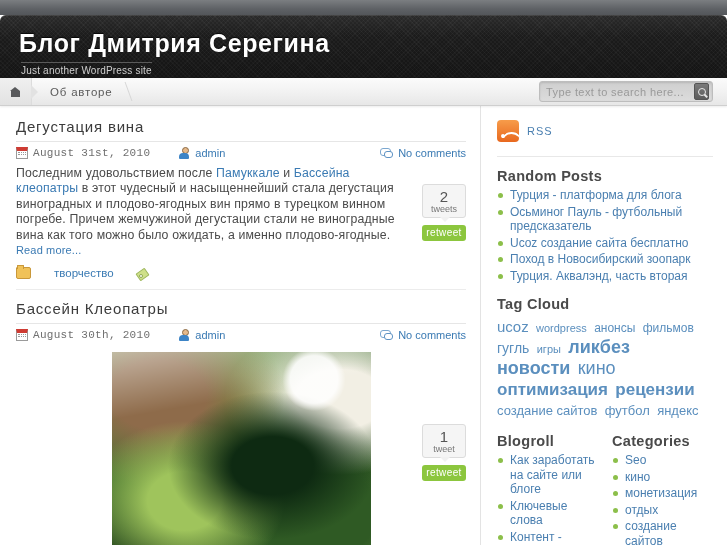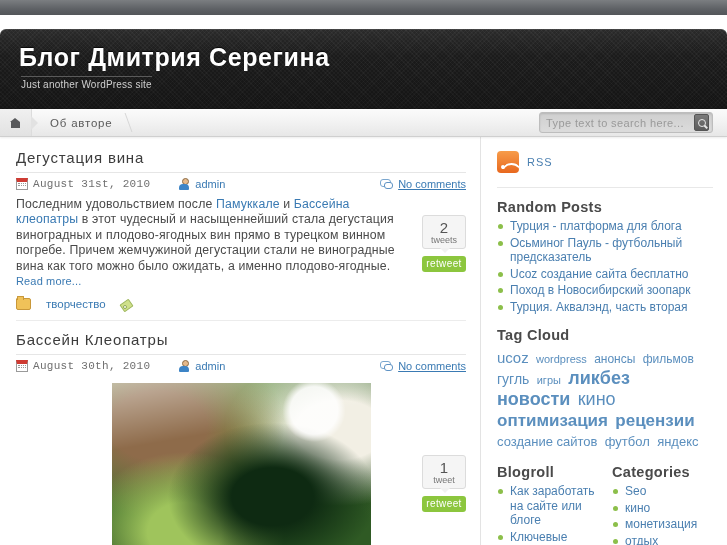--- a/index.html
+++ b/index.html
@@ -16,30 +16,29 @@
     color: #444;
   }
 
   
   .topstrip {
     height: 15px;
     background: linear-gradient(to bottom, #7b7e81 0%, #5e6165 60%, #53565a 100%);
   }
   .header {
     position: relative;
-    height: 80px;
+    height: 63px;
     background-color: #1b1b1b;
     background-image:
       linear-gradient(to bottom, rgba(255,255,255,0.07) 0%, rgba(255,255,255,0.0) 35%, rgba(0,0,0,0.25) 100%),
       repeating-linear-gradient(45deg, rgba(255,255,255,0.035) 0 1px, rgba(0,0,0,0) 1px 3px),
       repeating-linear-gradient(-45deg, rgba(255,255,255,0.03) 0 1px, rgba(0,0,0,0) 1px 3px);
     border-radius: 6px 6px 0 0;
     box-shadow: inset 0 1px 0 rgba(255,255,255,0.10);
     overflow: hidden;
-    margin-top: 14px;
   }
   .site-title {
     position: absolute;
     left: 19px;
     top: 14px;
     margin: 0;
     font-size: 25px;
     font-weight: bold;
     letter-spacing: 0.6px;
     color: #ffffff;
@@ -209,21 +208,20 @@
   .meta-author a, .meta-comments a, .cat-link, .post-text a {
     color: #3a7ab3;
     text-decoration: none;
   }
   .meta-comments {
     margin-left: auto;
     display: flex;
     align-items: center;
     gap: 5px;
     color: #3a7ab3;
-    text-decoration: underline;
   }
   .ico-cal {
     width: 12px; height: 12px;
     margin-right: 5px;
     background: #fff;
     border: 1px solid #9a9a9a;
     border-top: 4px solid #cf3b33;
     box-sizing: border-box;
     position: relative;
     flex: 0 0 auto;
@@ -322,21 +320,21 @@
     font-size: 10px;
     border-radius: 3px;
     padding: 2px 0 3px 0;
     letter-spacing: 0.4px;
     cursor: pointer;
   }
 
   .post-footer {
     display: flex;
     align-items: center;
-    gap: 15px;
+    gap: 23px;
     padding: 9px 0 10px 0;
     font-size: 11.5px;
     border-bottom: 1px solid #ececec;
     margin-bottom: 10px;
   }
   .ico-folder {
     width: 13px; height: 10px;
     background: #f0c259;
     border: 1px solid #c9983a;
     border-radius: 1px 2px 2px 2px;

